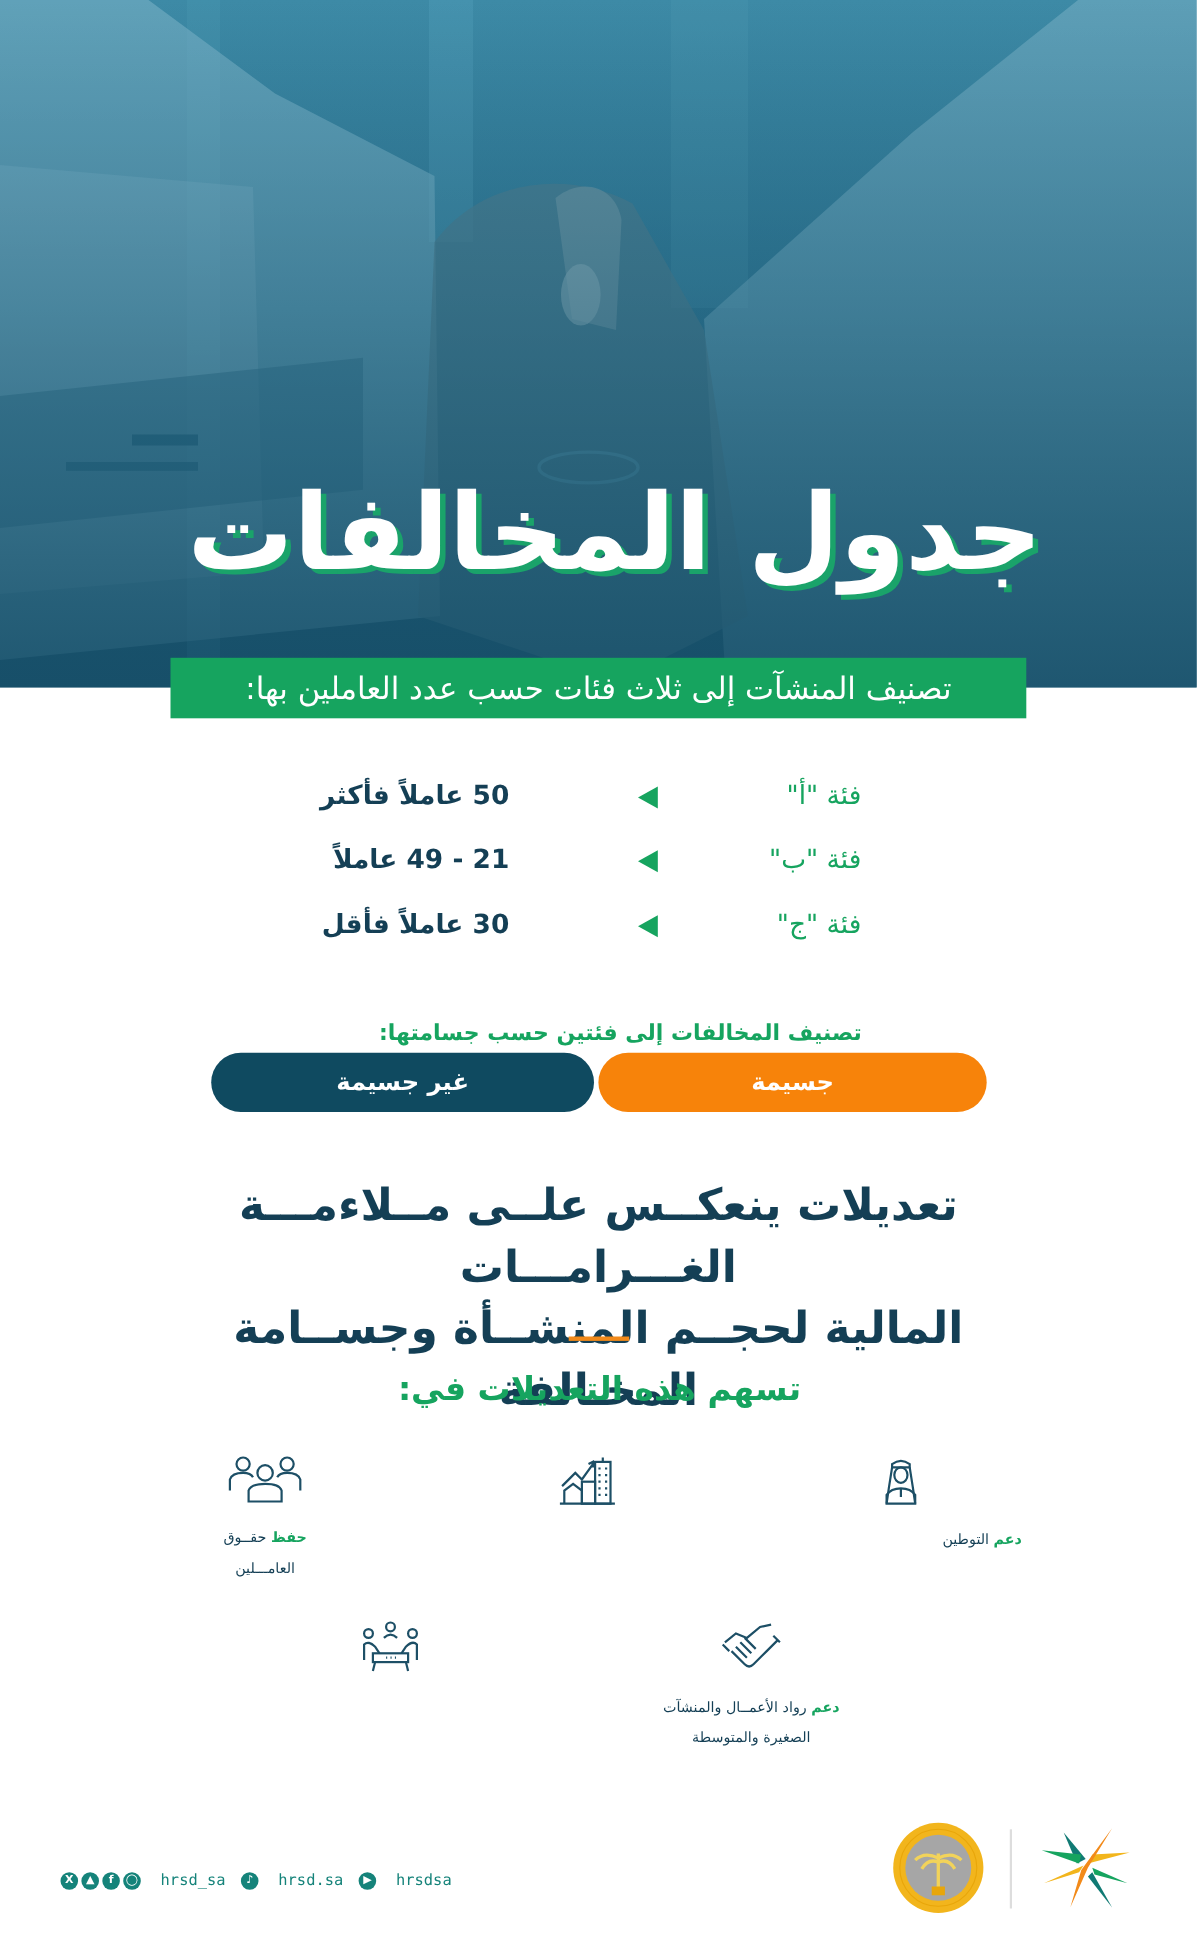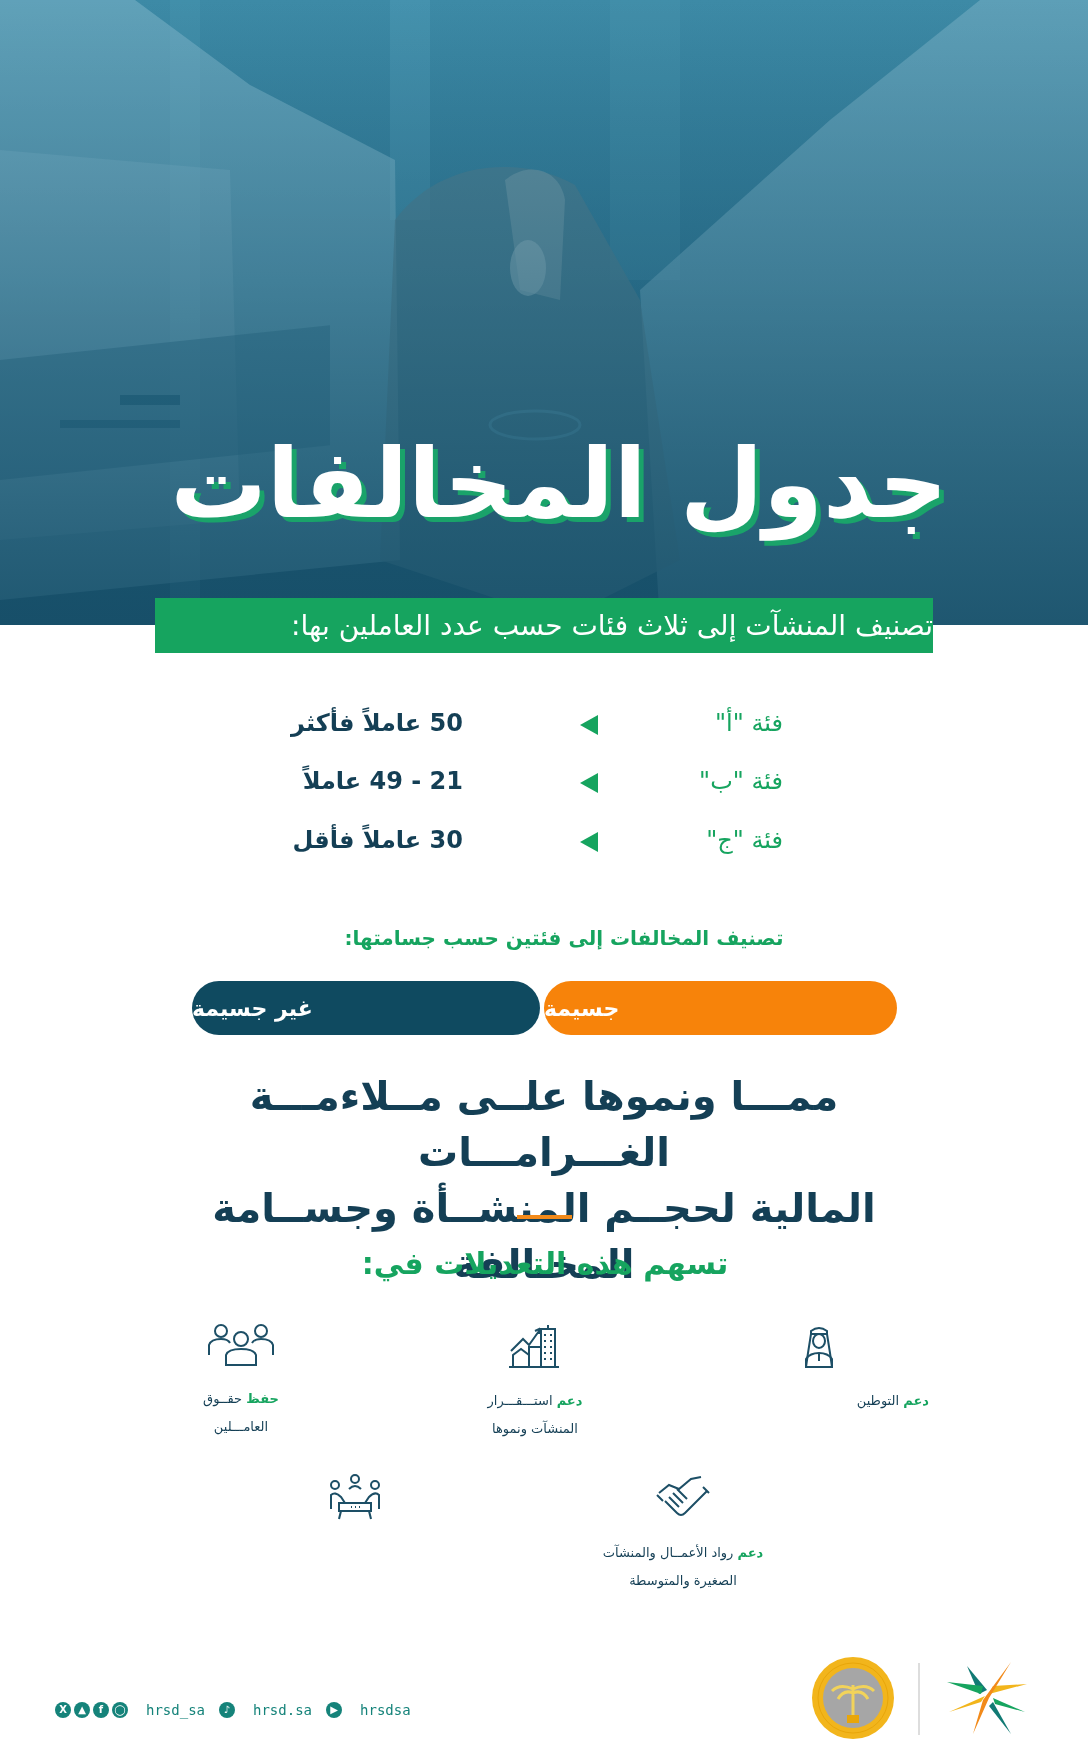--- a/index.html
+++ b/index.html
@@ -16,38 +16,38 @@
       position: absolute; left: 0; right: 0; text-align: center;
       color: #ffffff; font-family: "DejaVu Sans", sans-serif; font-weight: bold;
       text-shadow: 5px 5px 0 #1aa36a;
     }
     .hero-title.l1 { top: 318px; font-size: 86px; padding-left: 70px; }
     .hero-title.l2 { top: 428px; font-size: 96px; padding-left: 30px; }
 
     .green-banner {
       position: absolute; left: 155px; top: 598px; width: 778px; height: 55px;
       background: #16a45f; color: #ffffff;
-      display: flex; align-items: center; justify-content: flex-start;
+      display: flex; align-items: center; justify-content: center;
       font-size: 28px;
     }
 
     .cat-row { position: absolute; left: 0; width: 1088px; height: 40px; }
     .cat-label { position: absolute; right: 305px; color: #16a45f; font-size: 24px; top: 4px; }
     .cat-arrow {
       position: absolute; left: 580px; top: 10px; width: 0; height: 0;
       border-top: 10px solid transparent; border-bottom: 10px solid transparent;
       border-right: 18px solid #16a45f;
     }
     .cat-value { position: absolute; right: 625px; color: #143f55; font-size: 24px; font-weight: bold; top: 4px; }
 
     .sev-heading {
       position: absolute; left: 0; right: 0; top: 926px; text-align: center;
       color: #16a45f; font-size: 20px; font-weight: bold; padding-left: 40px;
     }
-    .sev-bar { position: absolute; top: 981px; height: 54px; display: flex; align-items: center; justify-content: flex-end; color: #ffffff; font-size: 22px; font-weight: bold; border-radius: 27px; }
+    .sev-bar { position: absolute; top: 957px; height: 54px; display: flex; align-items: center; justify-content: center; color: #ffffff; font-size: 22px; font-weight: bold; border-radius: 27px; }
     .sev-bar.orange { left: 544px; width: 353px; background: #f7830a; }
     .sev-bar.navy { left: 192px; width: 348px; background: #0f4a60; }
 
     .statement {
       position: absolute; left: 150px; right: 150px; top: 1068px; text-align: center;
       color: #143f55; font-size: 40px; line-height: 56px; font-weight: bold; letter-spacing: 1px;
     }
 
     .divider { position: absolute; left: 517px; top: 1215px; width: 55px; height: 4px; background: #f28a1a; }
 
@@ -119,21 +119,21 @@
 
 <div class="sev-heading">تصنيف المخالفات إلى فئتين حسب جسامتها:</div>
 <div class="sev-bar orange">
   <span>جسيمة</span>
 </div>
 <div class="sev-bar navy">
   <span>غير جسيمة</span>
 </div>
 
 <div class="statement">
-  <div>ممـــا ونموها علــى مــلاءمـــة الغـــرامـــات</div>
+  <div>تعديلات ينعكــس علــى مــلاءمـــة الغـــرامـــات</div>
   <div>المالية لحجــم المنشــأة وجســامة المخـالفة</div>
 </div>
 
 <div class="divider"></div>
 
 <div class="contrib-heading">تسهم هذه التعديلات في:</div>
 
 <div class="benefit" style="left:709px; top:1323px;text-align:right;">
   <svg width="42" height="46" viewBox="0 0 42 46" fill="none" stroke="#1d4f66" stroke-width="2">
     <path d="M13,8 Q21,2 29,8 L29,11 L13,11 Z"></path>
@@ -151,24 +151,20 @@
   <svg width="56" height="46" viewBox="0 0 56 46" fill="none" stroke="#1d4f66" stroke-width="2">
     <rect x="34" y="6" width="14" height="38"></rect>
     <line x1="41" y1="2" x2="41" y2="6"></line>
     <path d="M37,12 h2 M43,12 h2 M37,18 h2 M43,18 h2 M37,24 h2 M43,24 h2 M37,30 h2 M43,30 h2 M37,36 h2 M43,36 h2"></path>
     <rect x="22" y="24" width="12" height="20"></rect>
     <path d="M6,44 L6,32 L14,26 L22,32 L22,44"></path>
     <path d="M4,28 L16,16 L22,22 L32,8"></path>
     <path d="M28,8 L32,6 L32,11"></path>
     <line x1="2" y1="44" x2="52" y2="44"></line>
   </svg>
-  <div class="txt">
-    <span class="hl">دعم</span><span> استـــقـــرار</span><br>
-    <span>المنشآت ونموها</span>
-  </div>
 </div>
 
 <div class="benefit" style="left:131px; top:1323px;">
   <svg width="70" height="44" viewBox="0 0 70 44" fill="none" stroke="#1d4f66" stroke-width="2">
     <circle cx="15" cy="8" r="6"></circle>
     <circle cx="55" cy="8" r="6"></circle>
     <path d="M3,32 L3,22 Q5,16 15,16 Q22,16 24,20"></path>
     <path d="M67,32 L67,22 Q65,16 55,16 Q48,16 46,20"></path>
     <circle cx="35" cy="16" r="7"></circle>
     <path d="M20,42 L20,32 Q22,26 35,26 Q48,26 50,32 L50,42 Z"></path>

